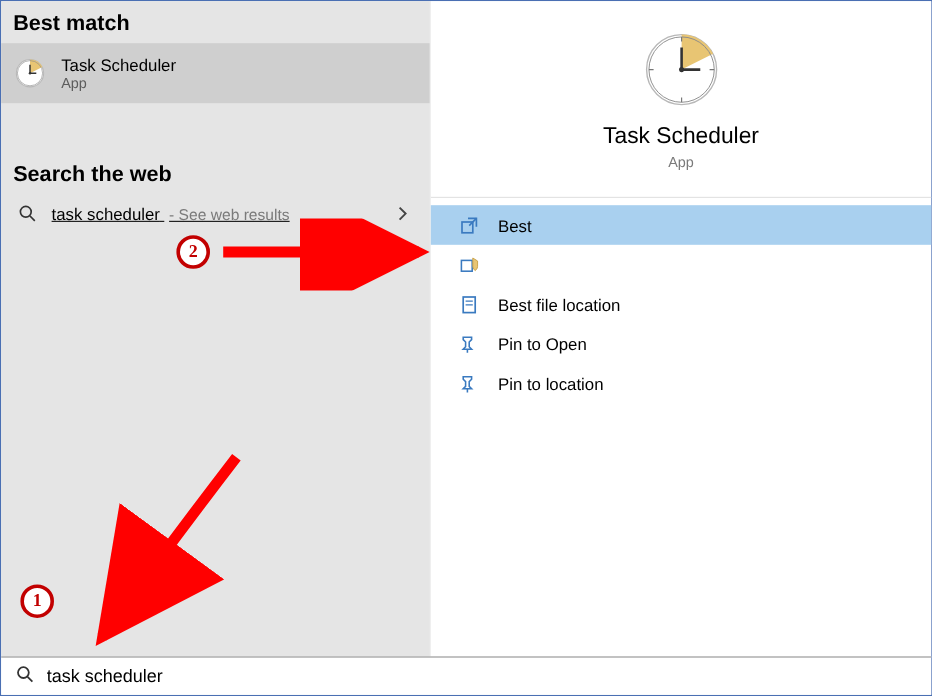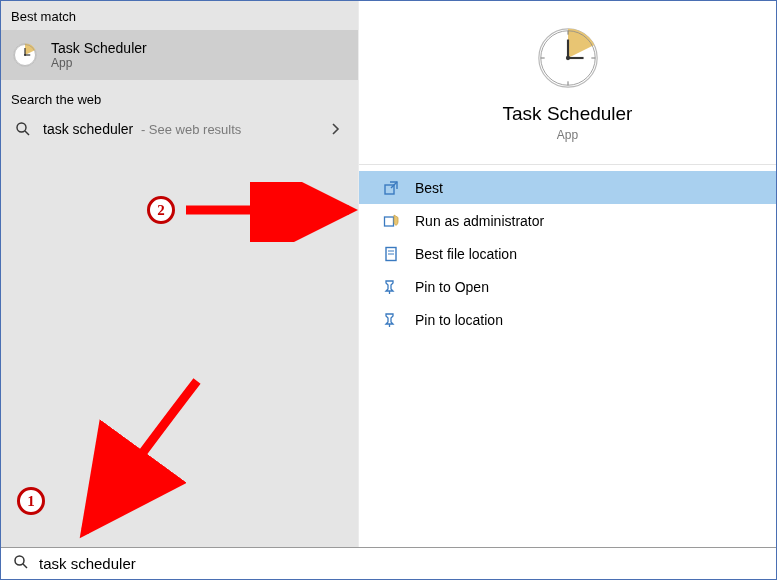--- a/index.html
+++ b/index.html
@@ -30,22 +30,22 @@
     background: #e5e5e5;
     border-right: 1px solid #ececec;
     position: relative;
   }
   .right-panel {
     flex: 1;
     background: #ffffff;
     position: relative;
   }
   .section-header {
-    font-size: 13px;
-    font-weight: 400;
+    font-size: 18px;
+    font-weight: 700;
     color: #000;
     padding: 8px 10px 6px 10px;
   }
   .best-match-item {
     height: 50px;
     background: #cfcfcf;
     display: flex;
     align-items: center;
     padding: 0 10px;
     gap: 12px;
@@ -62,20 +62,21 @@
     font-size: 12px;
     color: #5c5c5c;
   }
   .web-row {
     display: flex;
     align-items: center;
     padding: 8px 12px 8px 14px;
     gap: 12px;
     color: #222;
     position: relative;
+    text-decoration: underline;
   }
   .web-row .query {
     font-size: 14px;
     color: #000;
   }
   .web-row .hint {
     font-size: 13px;
     color: #7a7a7a;
     margin-left: 4px;
   }
@@ -191,21 +192,21 @@
             <line x1="16" y1="16" x2="22" y2="16" stroke="#333" stroke-width="1.4"></line>
             <circle cx="16" cy="16" r="1.2" fill="#333"></circle>
           </svg>
         </span>
         <div class="bm-text">
           <div class="title">Task Scheduler</div>
           <div class="sub">App</div>
         </div>
       </div>
 
-      <div class="section-header" style="padding-top:12px;">Search the web</div>
+      <div class="section-header" style="padding-top:12px;margin-top:37px;">Search the web</div>
 
       <div class="web-row">
         <span class="search-icon">
           <svg viewBox="0 0 16 16" width="16" height="16">
             <circle cx="6.5" cy="6.5" r="4.5" fill="none" stroke="#333" stroke-width="1.4"></circle>
             <line x1="10" y1="10" x2="14" y2="14" stroke="#333" stroke-width="1.4"></line>
           </svg>
         </span>
         <span>
           <span class="query">task scheduler</span>
@@ -256,21 +257,20 @@
           <span>Best</span>
         </div>
 
         <div class="action-item">
           <span class="action-icon">
             <svg viewBox="0 0 16 16" width="16" height="16">
                 <rect x="1.5" y="4" width="9" height="9" fill="none" stroke="#3a7ac0" stroke-width="1.3"></rect>
                 <path d="M11 2 L15 4.5 L15 9 C15 11 13 12.5 13 12.5 C13 12.5 11 11 11 9 Z" fill="#e8c573" stroke="#c9a34a" stroke-width="0.8"></path>
               </svg>
           </span>
-          <span>Run as administrator</span>
         </div>
 
         <div class="action-item">
           <span class="action-icon">
             <svg viewBox="0 0 16 16" width="16" height="16">
                 <rect x="3" y="1.5" width="10" height="13" fill="none" stroke="#3a7ac0" stroke-width="1.4"></rect>
                 <line x1="5" y1="5" x2="11" y2="5" stroke="#3a7ac0" stroke-width="1"></line>
                 <line x1="5" y1="8" x2="11" y2="8" stroke="#3a7ac0" stroke-width="1"></line>
               </svg>
           </span>

